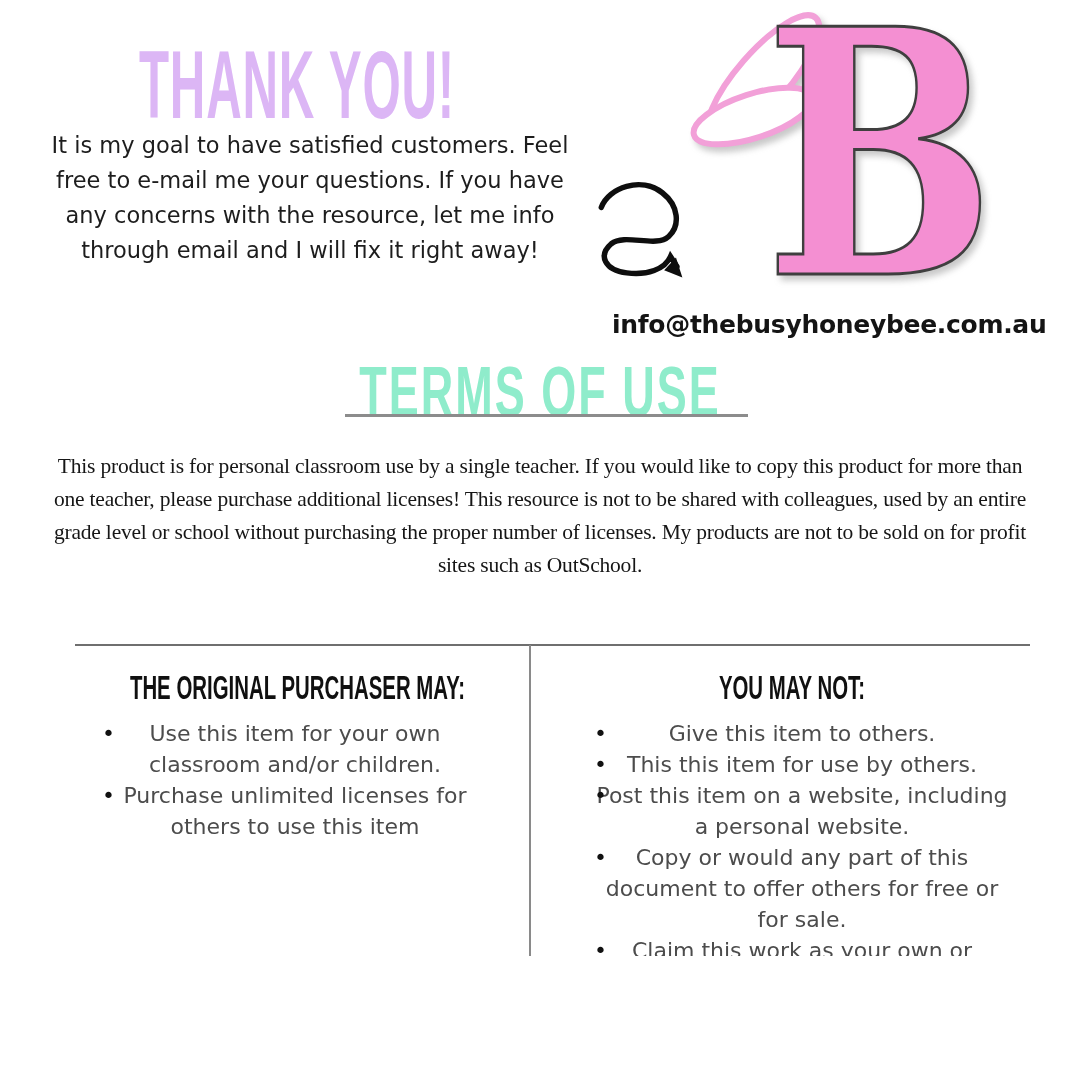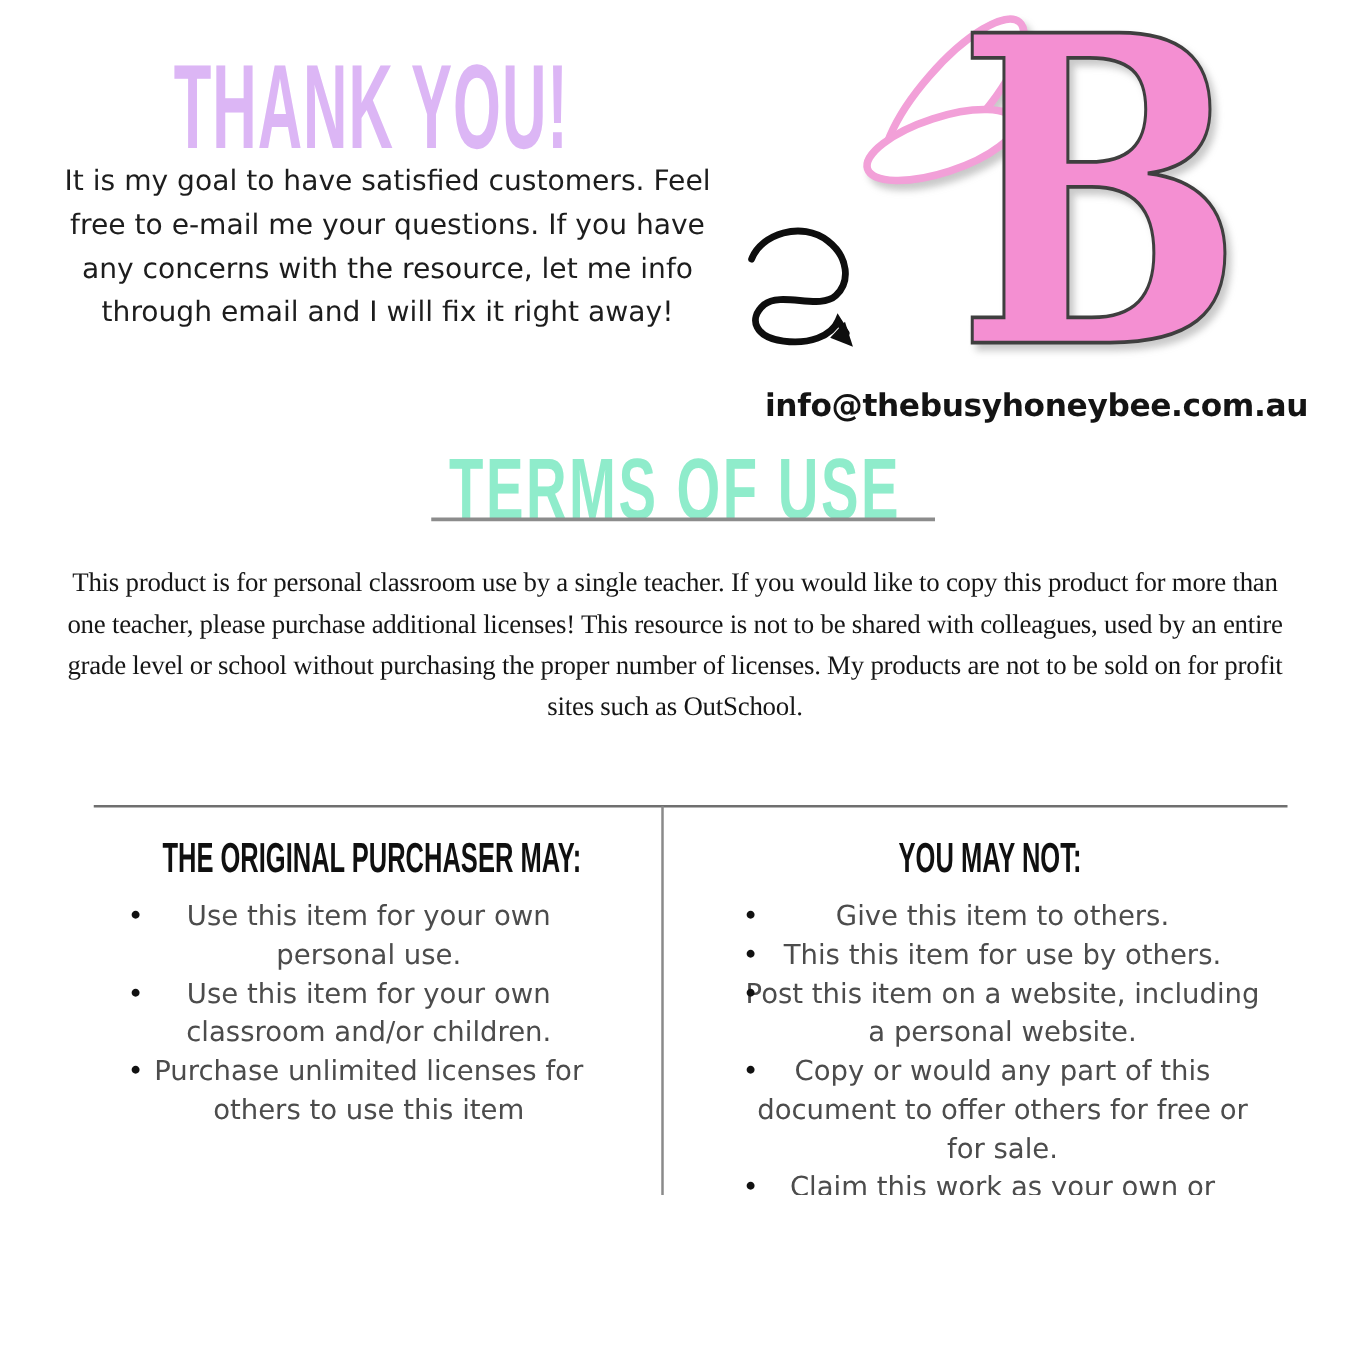--- a/index.html
+++ b/index.html
@@ -111,21 +111,20 @@
   <div class="terms-underline"></div>
   <div class="terms-body">This product is for personal classroom use by a single teacher. If you would like to copy this product for more than one teacher, please purchase additional licenses! This resource is not to be shared with colleagues, used by an entire grade level or school without purchasing the proper number of licenses. My products are not to be sold on for profit sites such as OutSchool.</div>
 
   <div class="col-rule"></div>
   <div class="col-divider"></div>
 
   <div class="may-head display">THE ORIGINAL PURCHASER MAY:</div>
   <div class="not-head display">YOU MAY NOT:</div>
 
   <ul class="tou-list may-list">
-    <li>Use this item for your own personal use.</li>
     <li>Use this item for your own classroom and/or children.</li>
     <li>Purchase unlimited licenses for others to use this item</li>
   </ul>
 
   <ul class="tou-list not-list">
     <li>Give this item to others.</li>
     <li>This this item for use by others.</li>
     <li>Post this item on a website, including a personal website.</li>
     <li>Copy or would any part of this document to offer others for free or for sale.</li>
     <li>Claim this work as your own or remove the copyright and my logo.</li>

